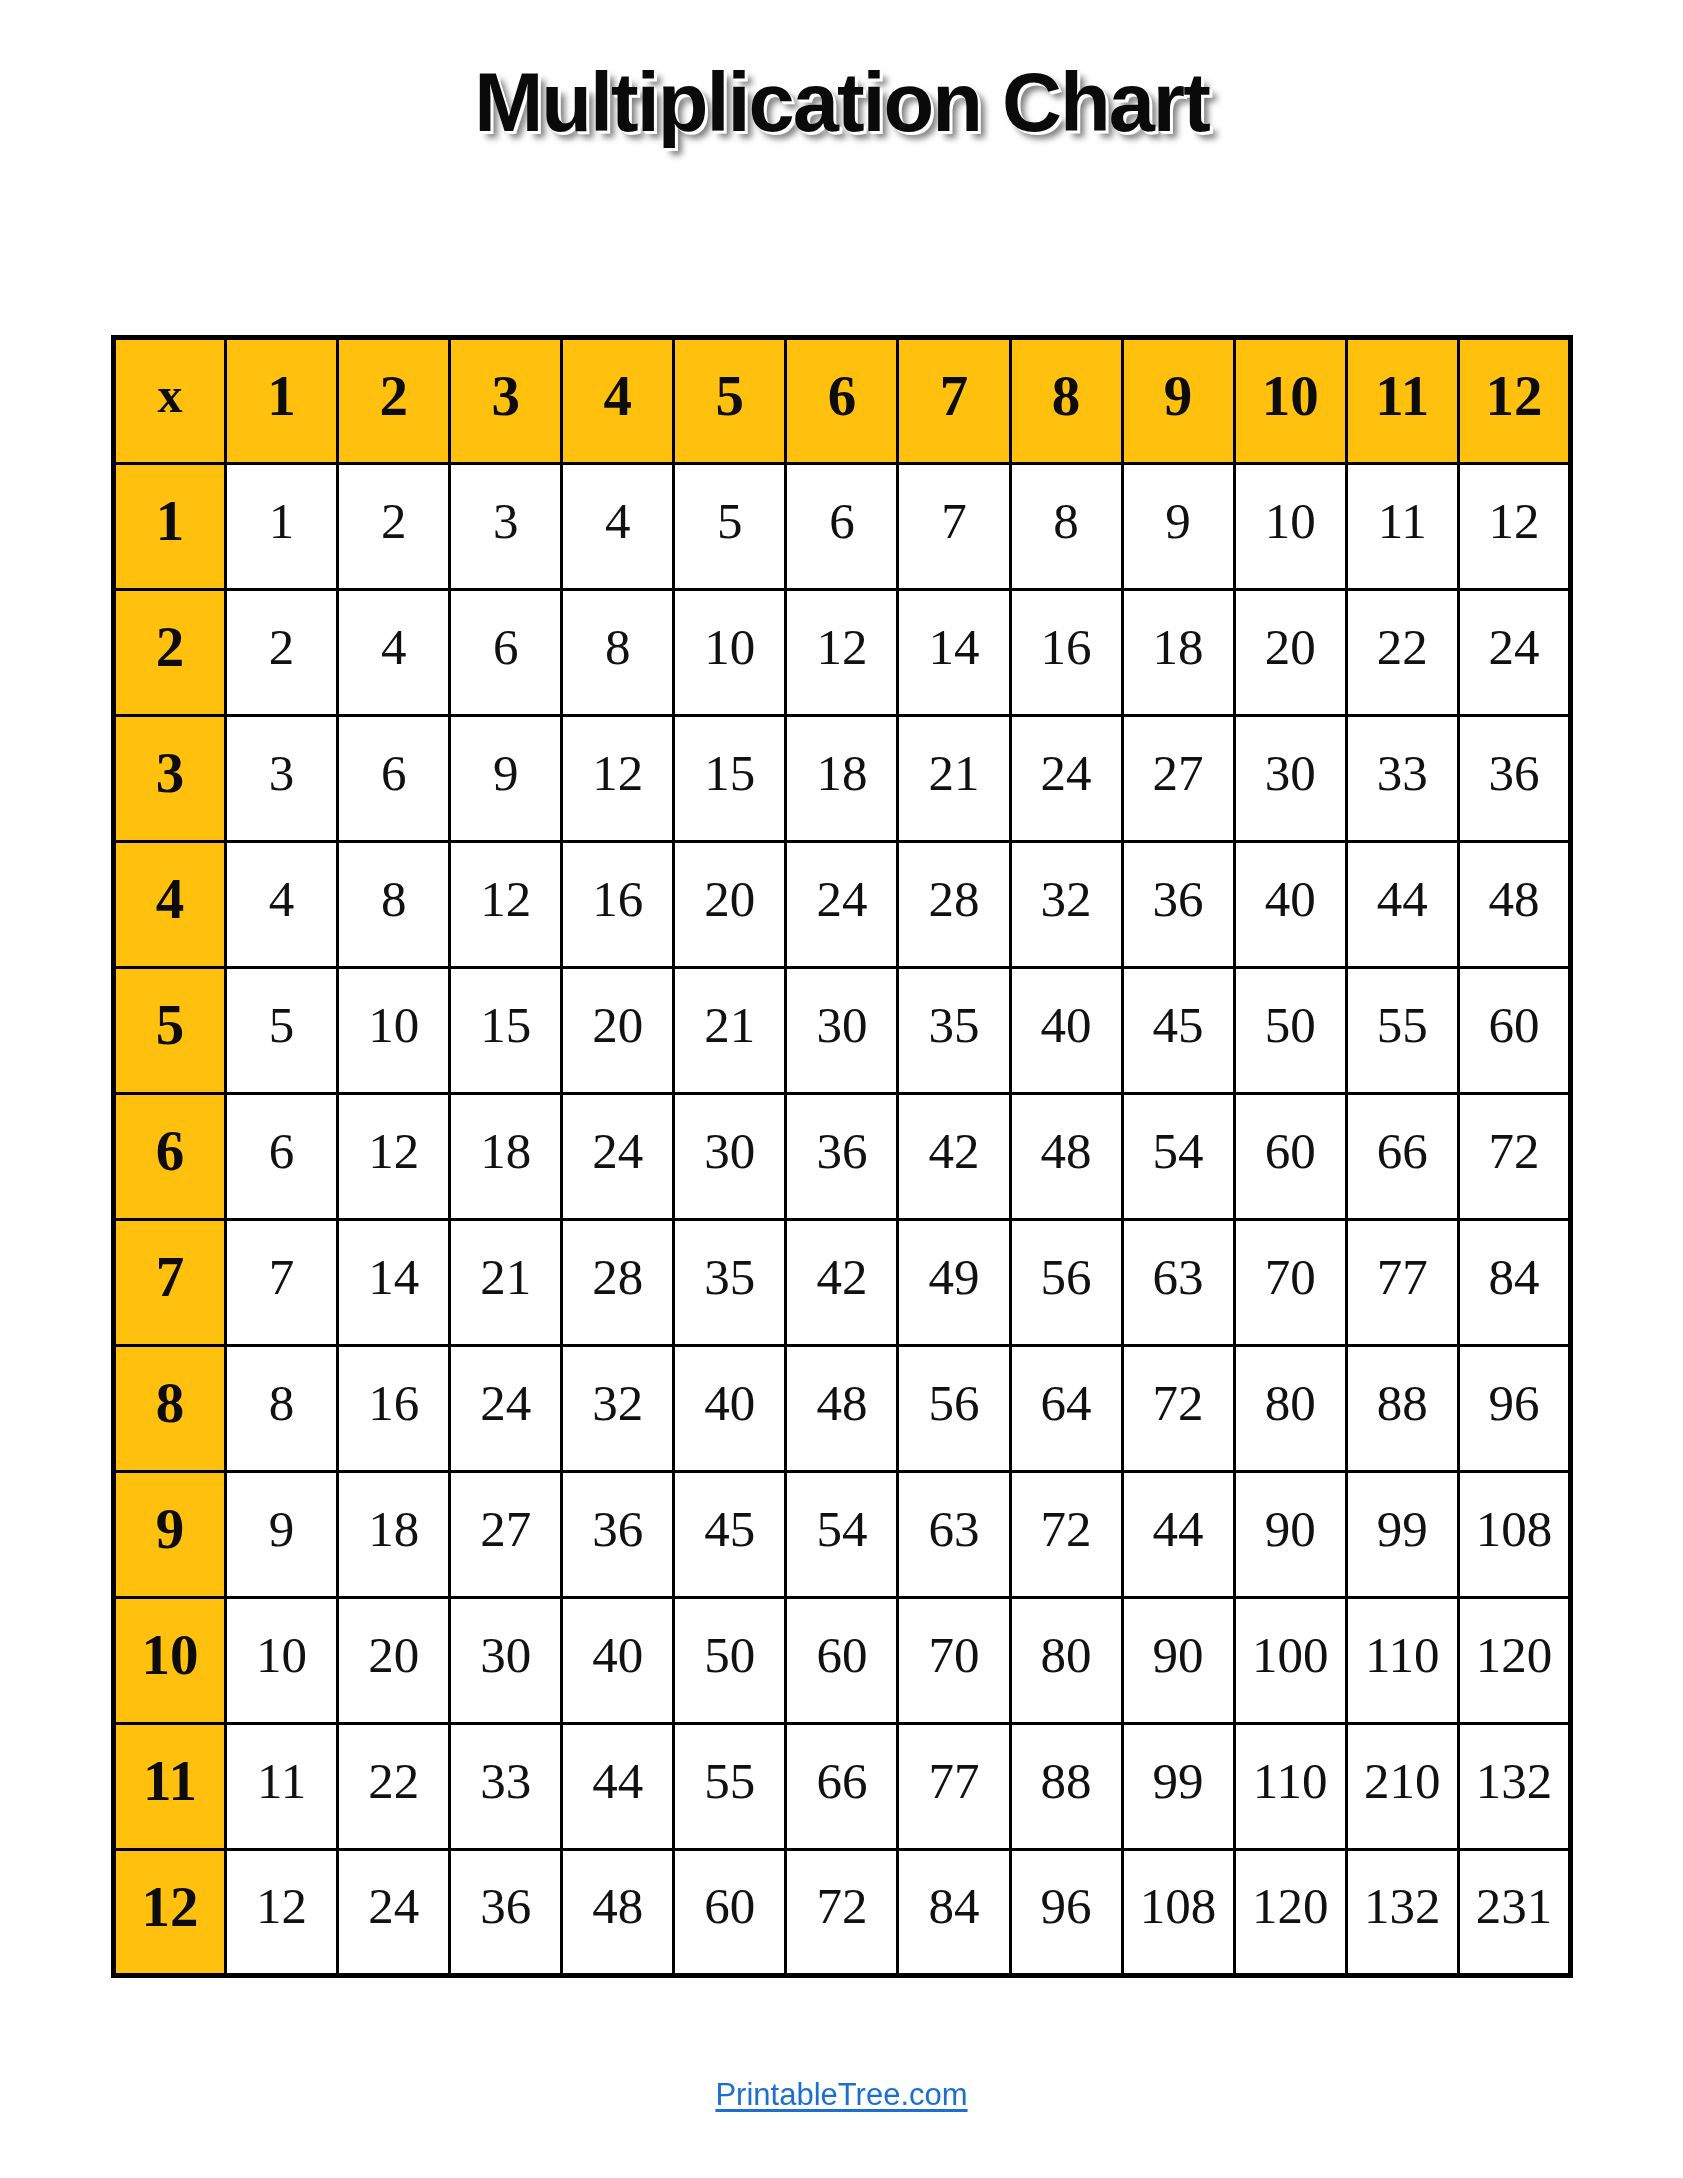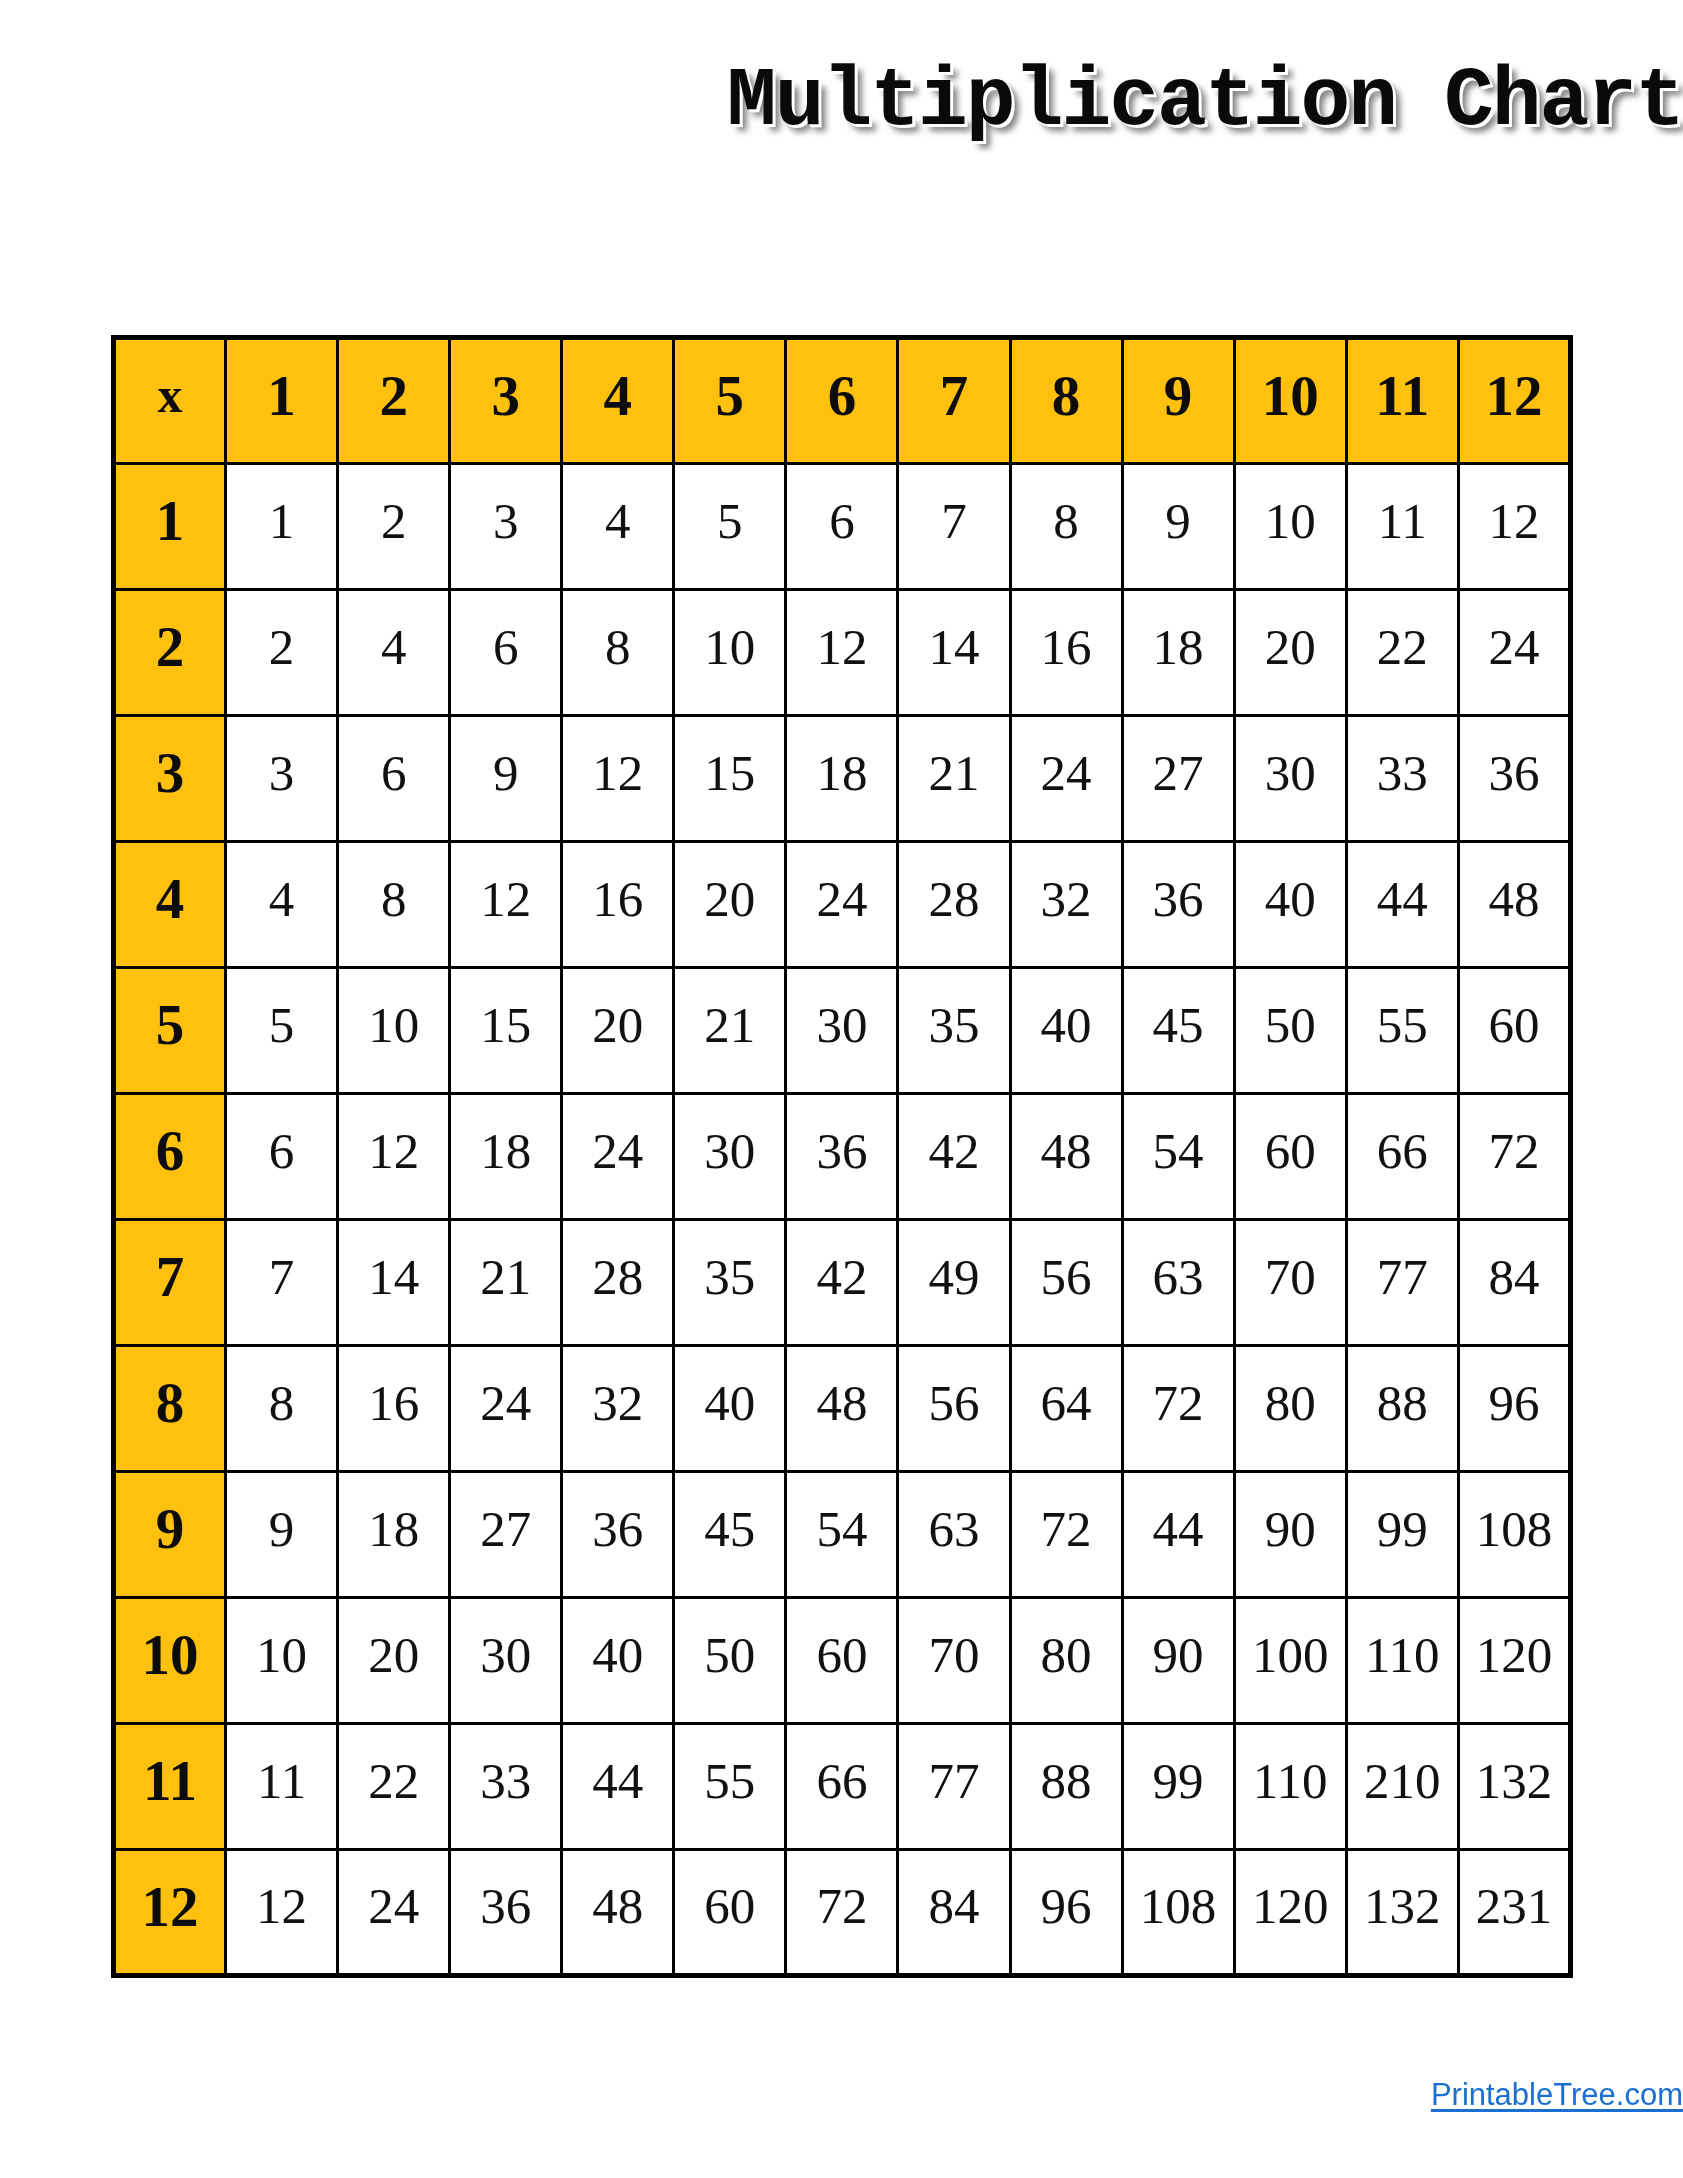--- a/index.html
+++ b/index.html
@@ -9,22 +9,22 @@
     --ink:#111111;
     --link:#1B6FD1;
   }
   *{margin:0;padding:0;box-sizing:border-box;}
   html,body{width:1683px;height:2178px;background:#ffffff;overflow:hidden;}
   body{font-family:"Liberation Sans",sans-serif;position:relative;}
 
   .title{
     position:absolute;
     top:55px;left:0;width:1683px;
-    text-align:right;
-    font-family:Liberation Mono, monospace;
+    text-align:center;
+    font-family:Liberation Sans, sans-serif;
     font-size:83px;
     font-weight:800;
     letter-spacing:-2px;
     color:#0a0a0a;
     text-shadow:2px 2px 0 #ffffff, 3px 3px 0 #ffffff, 7px 7px 6px rgba(0,0,0,0.50);
   }
 
   table.mult-table{
     position:absolute;
     left:111px;top:335px;
@@ -54,21 +54,21 @@
   table.mult-table td{
     background:var(--cell-bg);
     color:var(--ink);
     font-size:51px;
     font-weight:400;
   }
 
   .footer{
     position:absolute;
     top:2077px;left:0;width:1683px;
-    text-align:right;
+    text-align:center;
   }
   .footer a{
     font-family:"Liberation Sans",sans-serif;
     font-size:31px;
     color:var(--link);
     text-decoration:underline;
     text-underline-offset:4px;
   }
 </style>
 </head>

